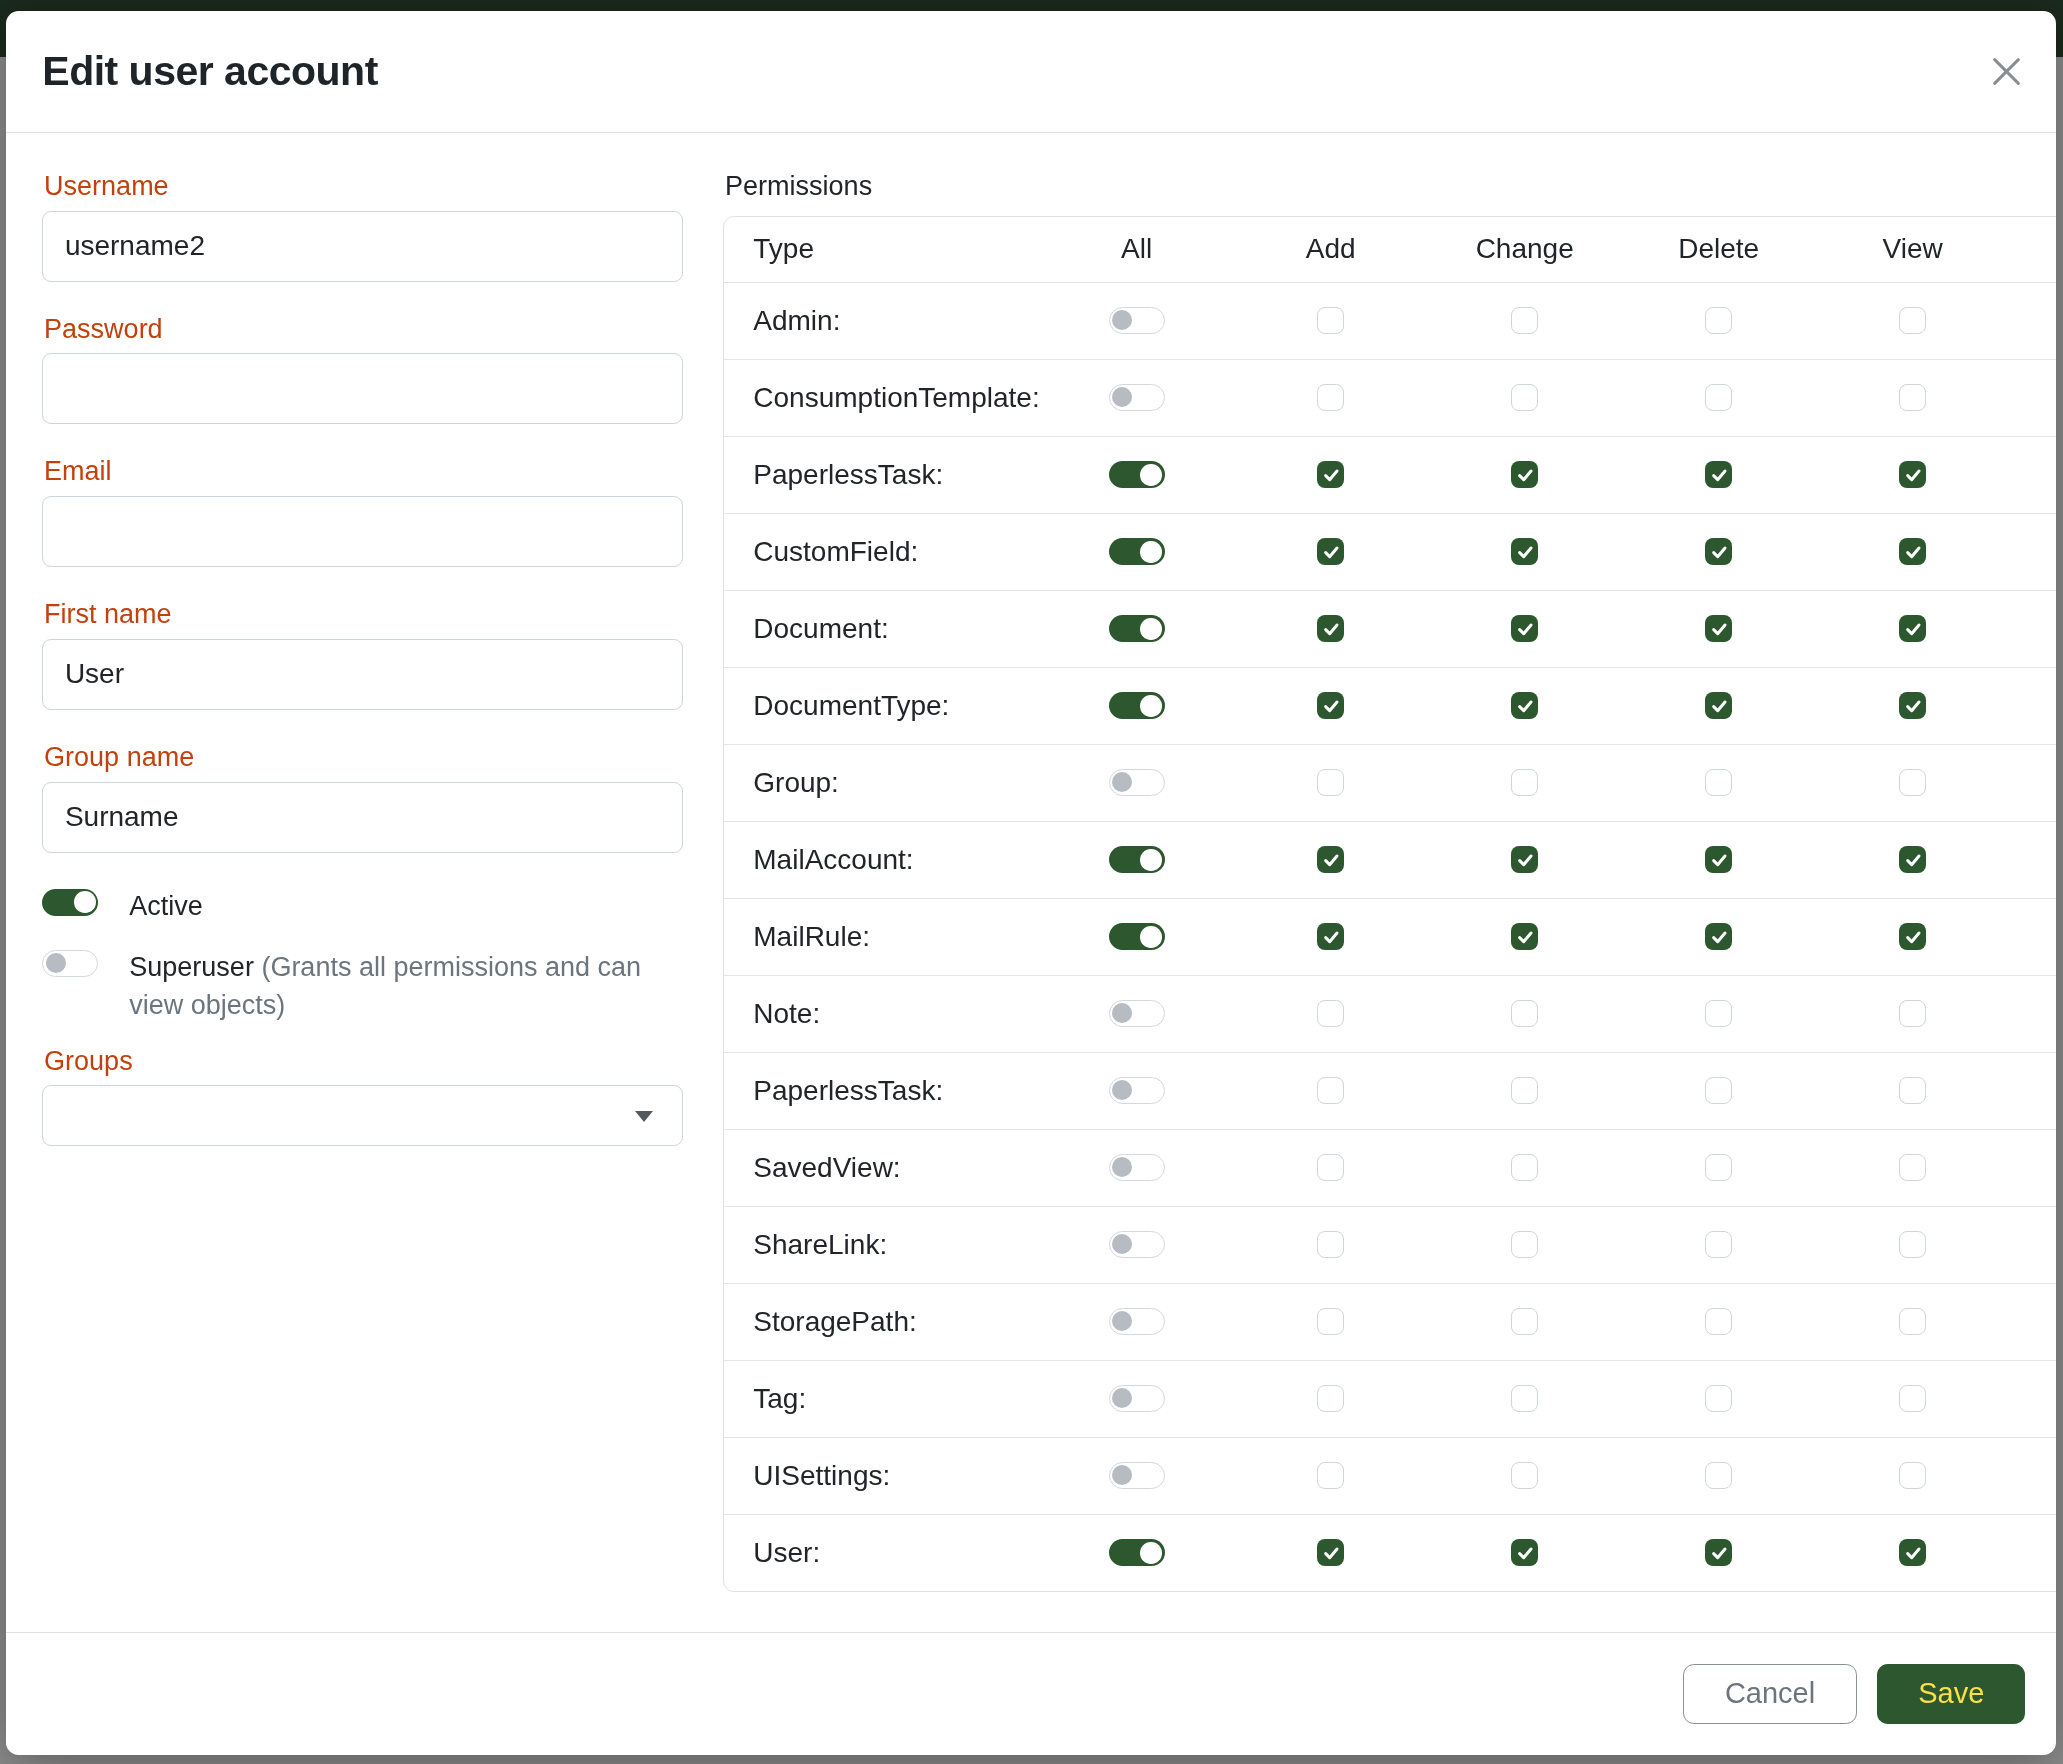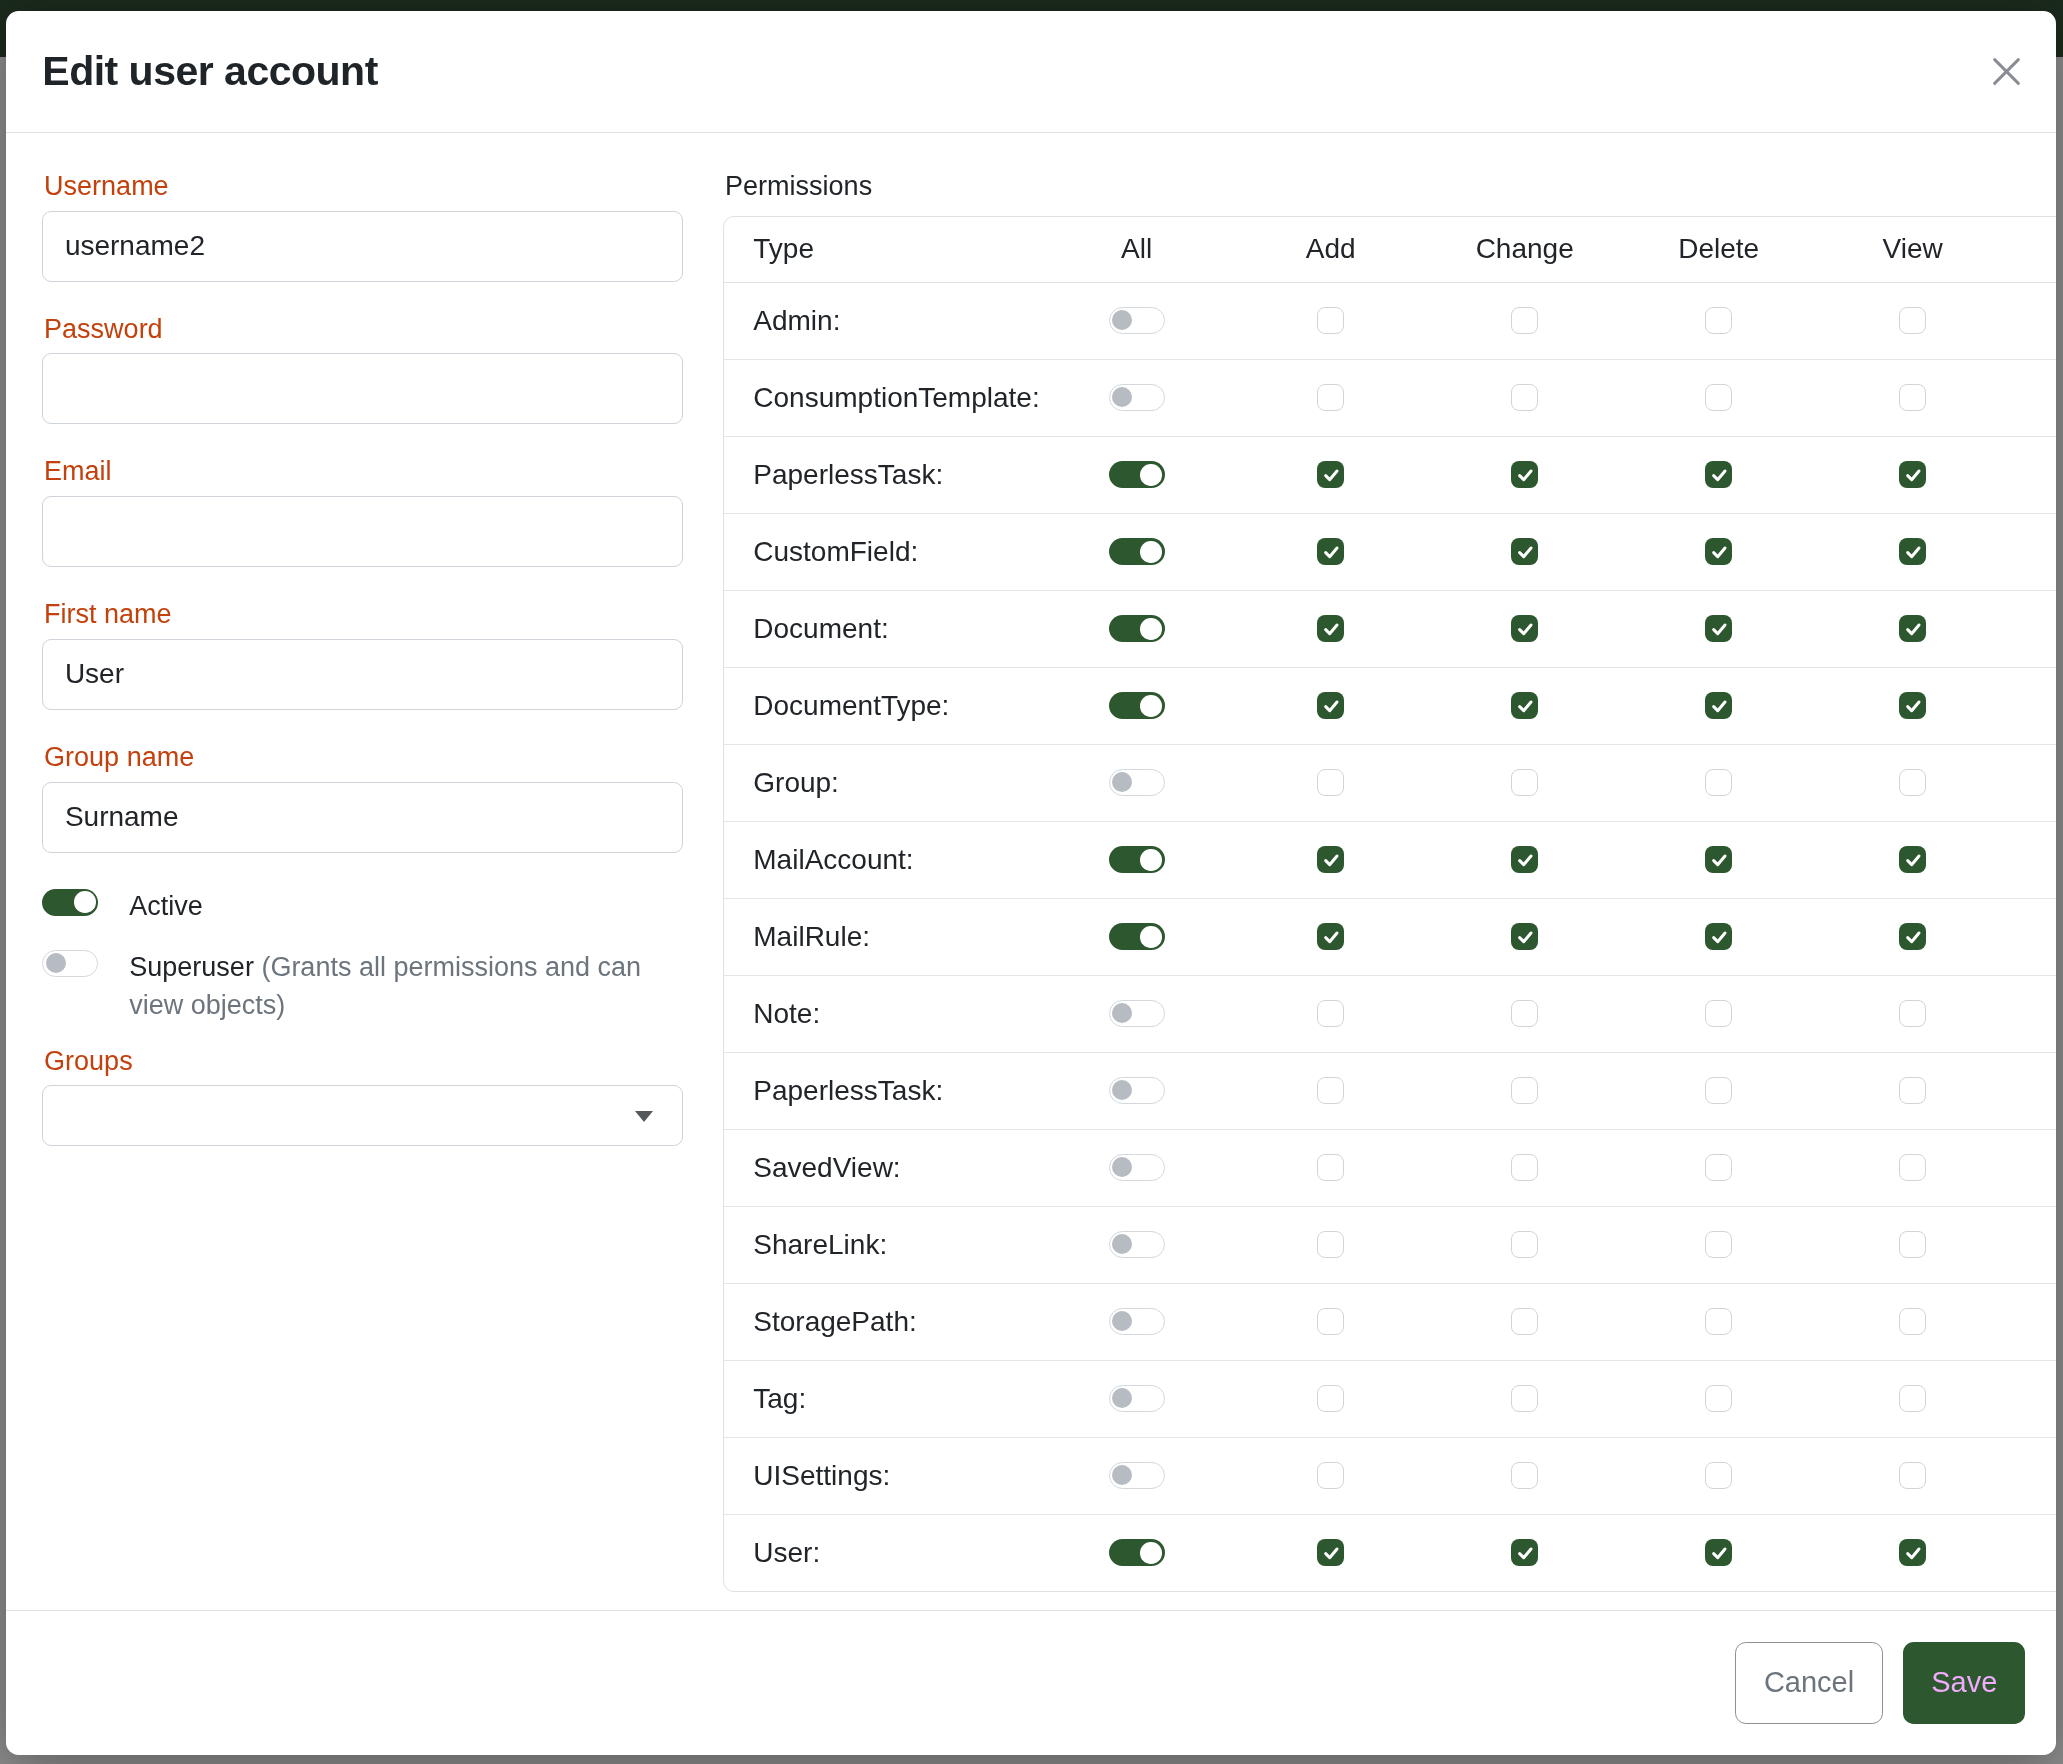--- a/index.html
+++ b/index.html
@@ -136,30 +136,30 @@
   .cb.checked   { background:#2d572e; }
 
   
   .modal-footer {
     flex:0 0 auto;
     border-top:1.8px solid #dee2e6;
     padding:31px 31px;
     display:flex; justify-content:flex-end; align-items:center; gap:20px;
   }
   .btn {
-    height:82px; border-radius:10.8px; font-size:29px;
+    height:60px; border-radius:10.8px; font-size:29px;
     font-family:inherit;
     display:inline-flex; align-items:center; justify-content:center;
-    padding:0 28px; cursor:pointer;
+    padding:0 41px; cursor:pointer;
   }
   .btn-cancel {
     background:#fff; border:1.8px solid #8a9197; color:#6c757d;
   }
   .btn-save {
-    background:#2d572e; border:none; color:#f0abfc;
+    background:#2d572e; border:none; color:#fde047;
   }
 </style>
 </head>
 <body>
 
 <div class="backdrop-band"></div>
 
 <div class="modal">
 
   <div class="modal-header">

